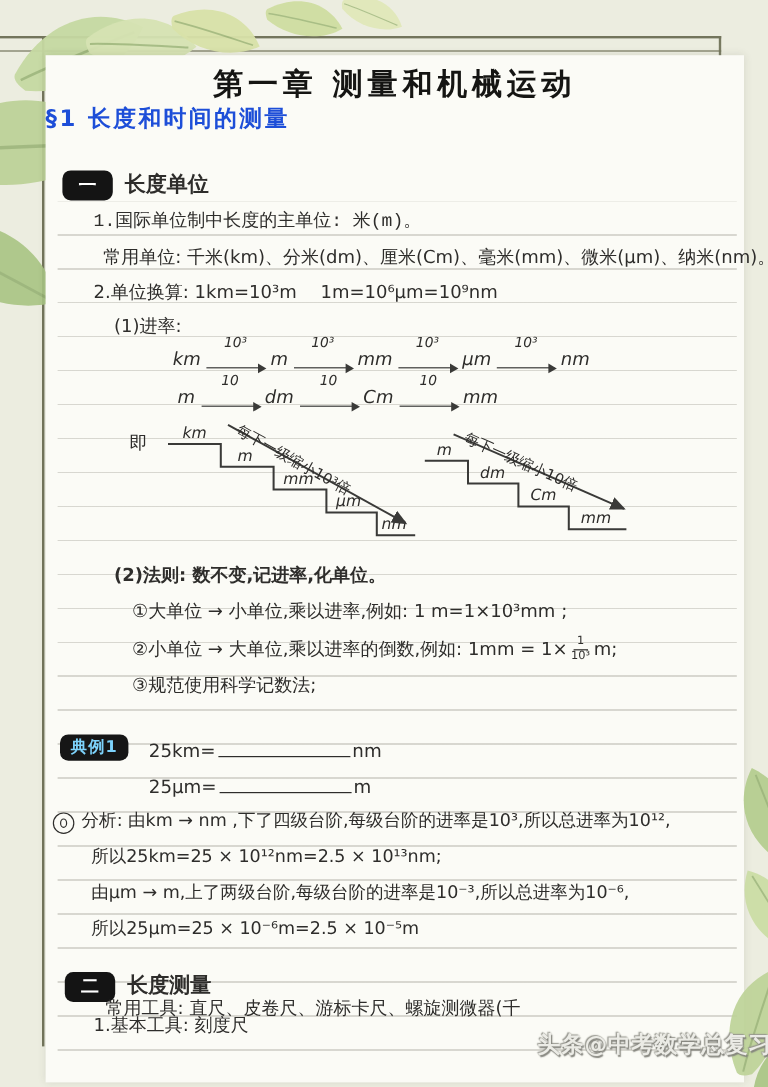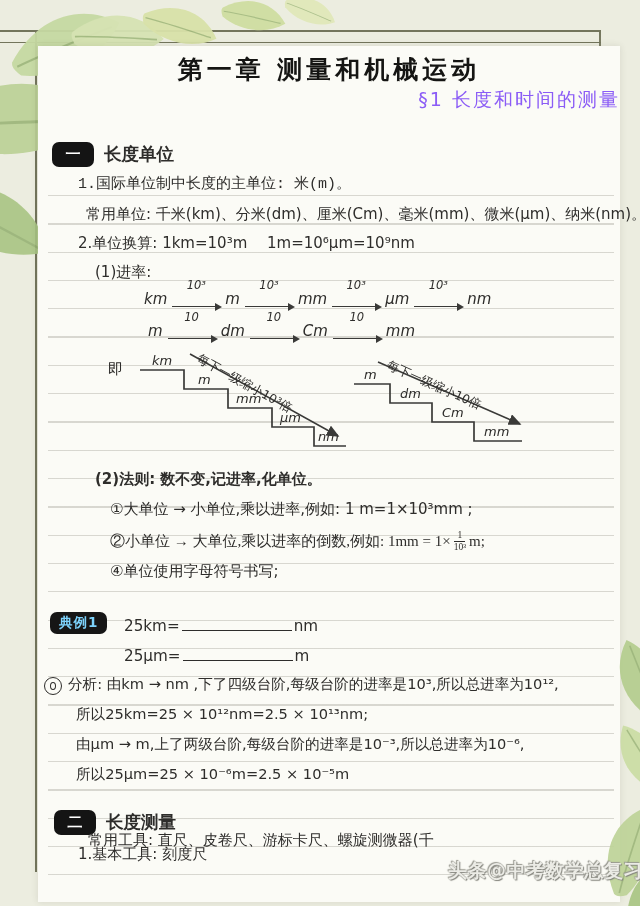--- a/index.html
+++ b/index.html
@@ -11,22 +11,22 @@
   #paper{position:absolute;left:38px;top:46px;width:582px;height:856px;
     background:#fbfbf6;box-shadow:0 0 7px rgba(60,60,40,.12);z-index:2;}
   #ruling{position:absolute;left:10px;right:6px;top:122px;bottom:4px;
     background-image:repeating-linear-gradient(to bottom,
       rgba(125,122,110,0) 0px, rgba(125,122,110,0) 27px,
       rgba(125,122,110,.28) 27px, rgba(125,122,110,.28) 28.3px);
     pointer-events:none;}
   .t{position:absolute;white-space:nowrap;line-height:1.25;}
   .title{left:0;right:0;text-align:center;font-size:25px;font-weight:bold;
     letter-spacing:4px;color:#151513;}
-  .subtitle{left:0;right:0;text-align:right;font-size:19px;font-weight:normal;
-    letter-spacing:2px;color:#8b5cf6;}
+  .subtitle{left:0;right:0;text-align:left;font-size:19px;font-weight:bold;
+    letter-spacing:2px;color:#1d4ed8;}
   .secmark{position:absolute;display:flex;align-items:center;justify-content:center;
     width:42px;height:25px;background:#141414;color:#ffffff;border-radius:7px;
     font-size:15px;font-weight:bold;}
   .heading{font-size:17.5px;font-weight:bold;}
   .body{font-size:15px;}
   .small{font-size:14.6px;}
   
   .chain{position:absolute;display:flex;align-items:flex-end;gap:4px;
     font-size:15px;font-style:italic;}
   .ca{display:inline-block;width:48px;height:17px;border-bottom:1.6px solid #3a3a38;
@@ -162,29 +162,29 @@
       <text x="14" y="33" font-size="13" font-style="italic" fill="#2e2d2b">m</text>
       <text x="50" y="52" font-size="13" font-style="italic" fill="#2e2d2b">dm</text>
       <text x="92" y="71" font-size="13" font-style="italic" fill="#2e2d2b">Cm</text>
       <text x="134" y="90" font-size="13" font-style="italic" fill="#2e2d2b">mm</text>
       <line x1="28" y1="16" x2="170" y2="78" stroke="#3a3a38" stroke-width="1.6" marker-end="url(#arr2)"></line>
       <text x="36" y="22" transform="rotate(24 36 22)" font-size="12.3" fill="#2e2d2b">每下一级缩小10倍</text>
     </svg>
 
     <div class="t body" style="left:57px;top:424px;font-weight:bold;">(2)法则: 数不变,记进率,化单位。</div>
     <div class="t body" style="left:72px;top:454px;">①大单位 → 小单位,乘以进率,例如: 1 m=1×10³mm ;</div>
-    <div class="t body rule2row" style="left:72px;top:484px;font-family:Liberation Serif, serif;">
+    <div class="t body rule2row" style="left:72px;top:484px;">
       <span>②小单位 → 大单位,乘以进率的倒数,例如: 1mm = 1×</span>
       <span class="frac">
         <span class="num">1</span>
         <span class="den">10³</span>
       </span>
       <span>m;</span>
     </div>
-    <div class="t body" style="left:72px;top:516px;">④单位使用字母符号书写;</div>
+    <div class="t body" style="left:72px;top:516px;">③规范使用科学记数法;</div>
 
     <div class="badge" style="left:12px;top:566px;">典例1</div>
     <div class="t qrow" style="left:86px;top:569px;">
       <span>25km=</span><span class="blank"></span><span>nm</span>
     </div>
     <div class="t qrow" style="left:86px;top:599px;">
       <span>25μm=</span><span class="blank"></span><span>m</span>
     </div>
 
     <div class="qcircle" style="left:6px;top:631px;"></div>

